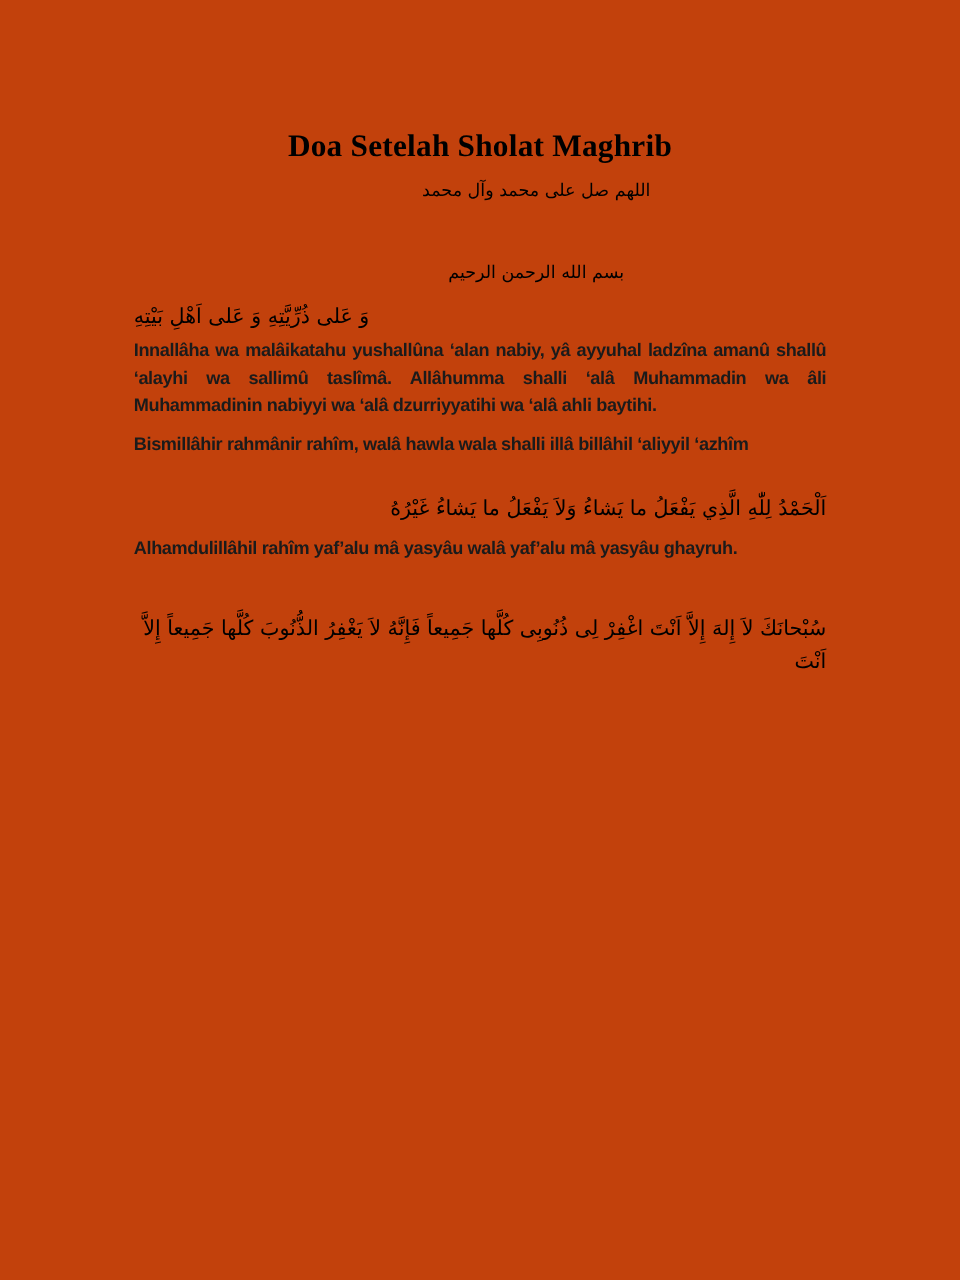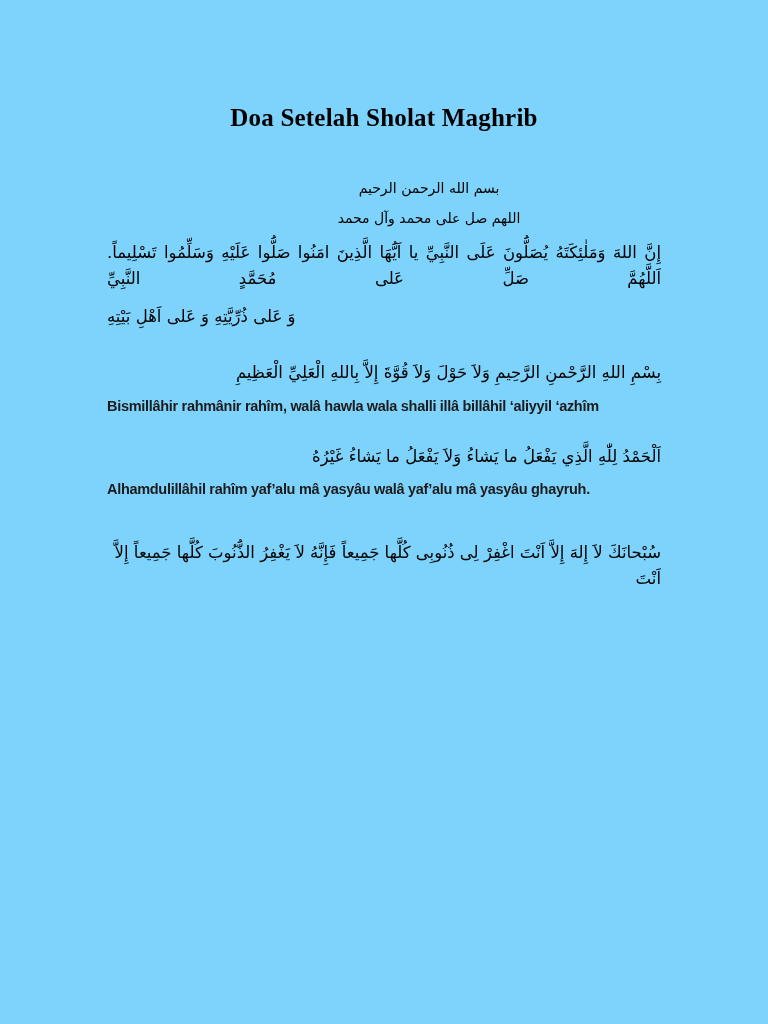--- a/index.html
+++ b/index.html
@@ -6,21 +6,21 @@
   body {
     width: 768px; height: 1024px;
     font-family: "Liberation Sans", sans-serif;
     color: #000;
     overflow: hidden;
   }
   .page {
     box-sizing: border-box;
     width: 768px; height: 1024px;
     padding: 103px 107px 0 107px;
-    background: #7dd3fc;
+    background: #c2410c;
   }
   .doc-title {
     margin: 0;
     font-family: "Liberation Serif", "DejaVu Serif", serif;
     font-weight: bold;
     font-size: 25px;
     line-height: 30px;
     text-align: center;
     color: #000000;
     letter-spacing: 0.2px;
@@ -66,31 +66,30 @@
   .mt-prayer4-ar { margin-top: 40px; }
   .mt-latin4     { margin-top: 8px;  }
 </style>
 </head>
 <body>
 
 <div class="page">
 
   <h1 class="doc-title">Doa Setelah Sholat Maghrib</h1>
 
+  <div class="arabic arabic-sm mt-salawat nudge-right">اللهم صل على محمد وآل محمد</div>
+
   <div class="arabic arabic-sm mt-basmalah nudge-right">بسم الله الرحمن الرحيم</div>
 
-  <div class="arabic arabic-sm mt-salawat nudge-right">اللهم صل على محمد وآل محمد</div>
-
   <div class="mt-prayer1-ar">
-    <div class="arabic arabic-lg ar-justify">إِنَّ اللهَ وَمَلٰئِكَتَهُ يُصَلُّونَ عَلَى النَّبِيِّ يا اَيُّهَا الَّذِينَ امَنُوا صَلُّوا عَلَيْهِ وَسَلِّمُوا تَسْلِيماً. اَللَّهُمَّ صَلِّ عَلى مُحَمَّدٍ النَّبِيِّ</div>
     <div class="arabic arabic-lg ar-lastline">وَ عَلى ذُرِّيَّتِهِ وَ عَلى اَهْلِ بَيْتِهِ</div>
   </div>
 
+  <p class="latin mt-latin1">Innallâha wa malâikatahu yushallûna ‘alan nabiy, yâ ayyuhal ladzîna amanû shallû ‘alayhi wa sallimû taslîmâ. Allâhumma shalli ‘alâ Muhammadin wa âli Muhammadinin nabiyyi wa ‘alâ dzurriyyatihi wa ‘alâ ahli baytihi.</p>
 
-  <div class="arabic arabic-lg ar-right mt-prayer2-ar">بِسْمِ اللهِ الرَّحْمنِ الرَّحِيمِ وَلاَ حَوْلَ وَلاَ قُوَّةَ إِلاَّ بِاللهِ الْعَلِيِّ الْعَظِيمِ</div>
 
   <p class="latin mt-latin2">Bismillâhir rahmânir rahîm, walâ hawla wala shalli illâ billâhil ‘aliyyil ‘azhîm</p>
 
   <div class="arabic arabic-lg ar-right mt-prayer3-ar">اَلْحَمْدُ لِلّٰهِ الَّذِي يَفْعَلُ ما يَشاءُ وَلاَ يَفْعَلُ ما يَشاءُ غَيْرُهُ</div>
 
   <p class="latin mt-latin3">Alhamdulillâhil rahîm yaf’alu mâ yasyâu walâ yaf’alu mâ yasyâu ghayruh.</p>
 
   <div class="arabic arabic-lg ar-right mt-prayer4-ar">سُبْحانَكَ لاَ إِلهَ إِلاَّ اَنْتَ اغْفِرْ لِى ذُنُوبِى كُلَّها جَمِيعاً فَإِنَّهُ لاَ يَغْفِرُ الذُّنُوبَ كُلَّها جَمِيعاً إِلاَّ اَنْتَ</div>
 
 

